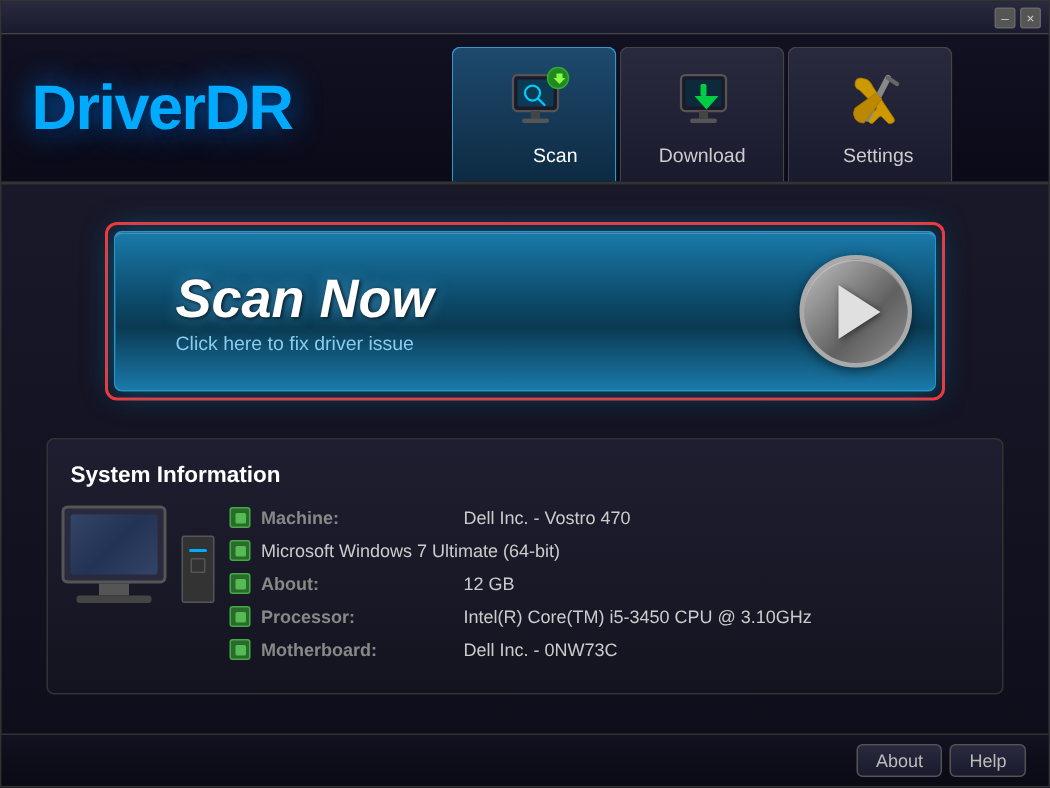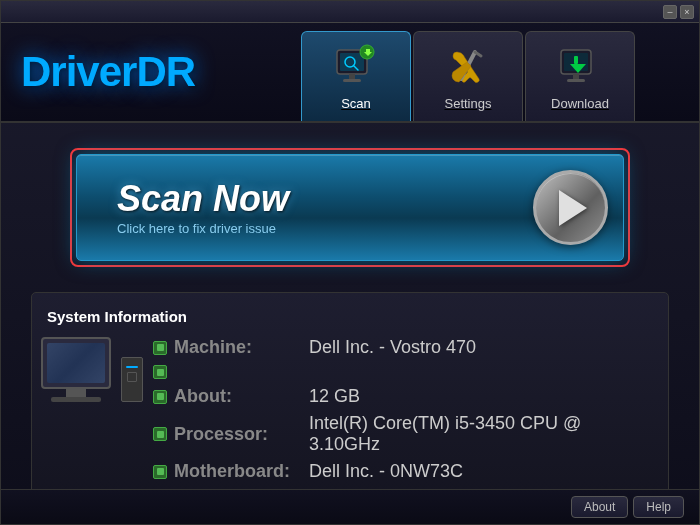--- a/index.html
+++ b/index.html
@@ -80,33 +80,32 @@
       align-items: flex-end;
       flex: 1;
       gap: 2px;
       padding-bottom: 0;
       padding-left: 10px;
     }
 
     .nav-tab {
       display: flex;
       flex-direction: column;
-      align-items: center;
+      align-items: flex-end;
       justify-content: flex-end;
       padding: 8px 25px 10px;
       cursor: pointer;
       border-radius: 6px 6px 0 0;
       min-width: 110px;
       height: 90px;
       background: linear-gradient(180deg, #2a2a3e 0%, #1a1a2e 100%);
       border: 1px solid #444;
       border-bottom: none;
       position: relative;
       transition: background 0.2s;
-      text-decoration: underline;
     }
 
     .nav-tab.active {
       background: linear-gradient(180deg, #1e4a6e 0%, #0d2a42 100%);
       border-color: #3399cc;
       border-bottom: none;
       z-index: 2;
     }
 
     .nav-tab .tab-label {
@@ -293,21 +292,21 @@
     }
 
     .comp-combined {
       display: flex;
       align-items: flex-end;
     }
 
     
     .info-table {
       flex: 1;
-      font-size: 18px;
+      font-size: 12px;
     }
 
     .info-row {
       display: flex;
       align-items: center;
       margin-bottom: 6px;
     }
 
     .info-icon {
       width: 16px;
@@ -406,46 +405,46 @@
             <path d="M31 8 L35 12 L39 8 L37 8 L37 5 L33 5 L33 8 Z" fill="#88ff44"></path>
           </svg>
         </div>
         <span class="tab-label">Scan</span>
       </div>
 
       <div class="nav-tab">
         <div class="tab-icon">
           <svg width="46" height="46" viewBox="0 0 46 46">
 
-            <path d="M12 8 Q8 8 8 12 Q8 15 11 16 L22 27 Q23 28 22 29 L18 33 Q16 35 17 37 Q18 39 20 38 L24 34 Q25 33 26 34 L30 38 Q31 39 33 38 Q35 37 34 35 L20 14 Q19 11 16 9 Z" fill="#cc9900" stroke="#aa7700" stroke-width="0.5"></path>
-
-            <line x1="30" y1="8" x2="16" y2="35" stroke="#888" stroke-width="4" stroke-linecap="round"></line>
-            <line x1="30" y1="8" x2="36" y2="12" stroke="#666" stroke-width="3" stroke-linecap="round"></line>
-
-            <path d="M8 28 Q6 32 8 35 Q10 38 14 38 L26 22 L22 18 Z" fill="#bb8800" stroke="#aa7700" stroke-width="0.5"></path>
+            <rect x="4" y="6" width="30" height="24" rx="3" fill="#1a1a2a" stroke="#555" stroke-width="1.5"></rect>
+            <rect x="7" y="9" width="24" height="18" rx="1" fill="#0d2a3a"></rect>
+
+            <rect x="16" y="30" width="6" height="5" fill="#444"></rect>
+            <rect x="10" y="35" width="18" height="3" rx="1.5" fill="#555"></rect>
+
+            <rect x="17" y="12" width="4" height="8" rx="1" fill="#00cc44"></rect>
+            <polygon points="13,20 21,20 29,20 21,29" fill="#00cc44"></polygon>
           </svg>
         </div>
-        <span class="tab-label">Settings</span>
+        <span class="tab-label">Download</span>
       </div>
 
       <div class="nav-tab">
         <div class="tab-icon">
           <svg width="46" height="46" viewBox="0 0 46 46">
 
-            <rect x="4" y="6" width="30" height="24" rx="3" fill="#1a1a2a" stroke="#555" stroke-width="1.5"></rect>
-            <rect x="7" y="9" width="24" height="18" rx="1" fill="#0d2a3a"></rect>
-
-            <rect x="16" y="30" width="6" height="5" fill="#444"></rect>
-            <rect x="10" y="35" width="18" height="3" rx="1.5" fill="#555"></rect>
-
-            <rect x="17" y="12" width="4" height="8" rx="1" fill="#00cc44"></rect>
-            <polygon points="13,20 21,20 29,20 21,29" fill="#00cc44"></polygon>
+            <path d="M12 8 Q8 8 8 12 Q8 15 11 16 L22 27 Q23 28 22 29 L18 33 Q16 35 17 37 Q18 39 20 38 L24 34 Q25 33 26 34 L30 38 Q31 39 33 38 Q35 37 34 35 L20 14 Q19 11 16 9 Z" fill="#cc9900" stroke="#aa7700" stroke-width="0.5"></path>
+
+            <line x1="30" y1="8" x2="16" y2="35" stroke="#888" stroke-width="4" stroke-linecap="round"></line>
+            <line x1="30" y1="8" x2="36" y2="12" stroke="#666" stroke-width="3" stroke-linecap="round"></line>
+
+            <path d="M8 28 Q6 32 8 35 Q10 38 14 38 L26 22 L22 18 Z" fill="#bb8800" stroke="#aa7700" stroke-width="0.5"></path>
           </svg>
         </div>
-        <span class="tab-label">Download</span>
+        <span class="tab-label">Settings</span>
       </div>
     </div>
   </div>
 
   <div style="padding: 25px 60px 0;">
 
     <div class="scan-button-wrapper">
       <div class="scan-button">
         <div class="scan-text-area">
           <div class="scan-now-text">Scan Now</div>
@@ -486,20 +485,21 @@
           <span class="info-label">Machine:</span>
           <span class="info-value">Dell Inc. - Vostro 470</span>
         </div>
 
         <div class="info-row">
           <div class="info-icon">
             <div class="chip-icon">
                 <div class="chip-inner"></div>
               </div>
           </div>
+          <span class="info-value">Microsoft Windows 7 Ultimate  (64-bit)</span>
         </div>
 
         <div class="info-row">
           <div class="info-icon">
             <div class="chip-icon">
                 <div class="chip-inner"></div>
               </div>
           </div>
           <span class="info-label">About:</span>
           <span class="info-value">12 GB</span>

